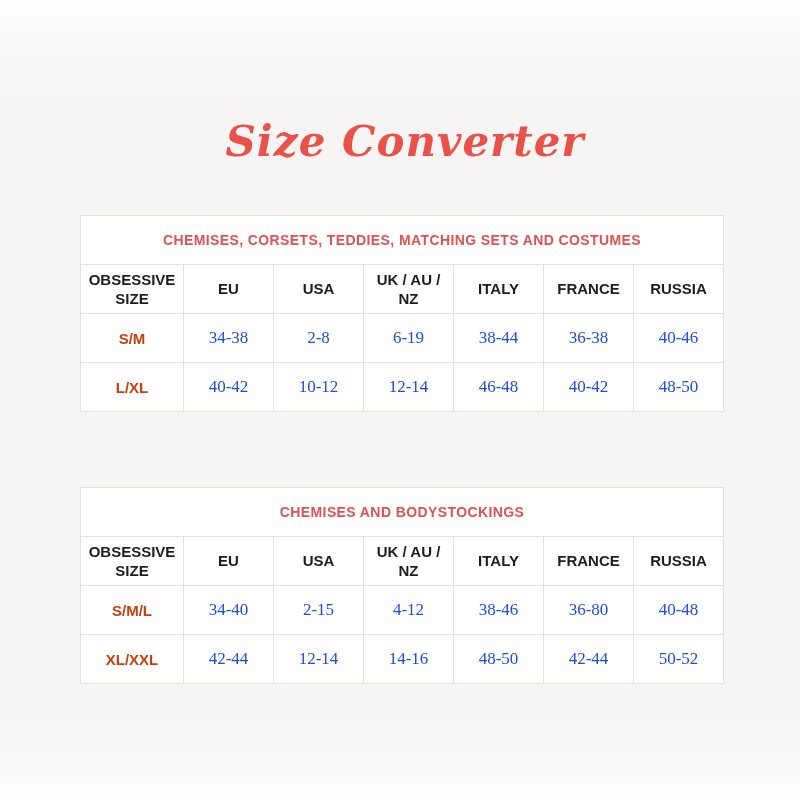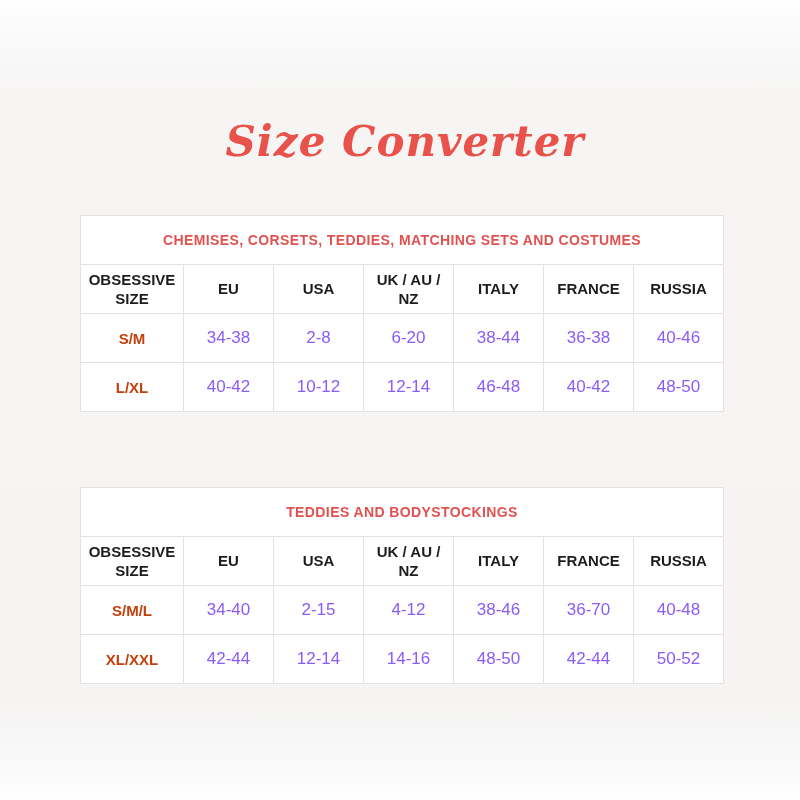--- a/index.html
+++ b/index.html
@@ -67,21 +67,22 @@
     line-height: 1.3;
   }
   .size-table td.size-cell {
     font-size: 15px;
     font-weight: bold;
     color: #c2410c;
   }
   .size-table td.value-cell {
     font-size: 17px;
     font-weight: normal;
-    color: #8b5cf6;
+    color: #1d4ed8;
+    font-family: Liberation Serif, serif;
   }
 </style>
 </head>
 <body>
 
 <div class="page">
   <h1 class="page-title">Size Converter</h1>
 
   <table class="size-table" id="table-0">
       <colgroup>
@@ -103,21 +104,21 @@
           <th class="col-header">USA</th>
           <th class="col-header">UK / AU / NZ</th>
           <th class="col-header">ITALY</th>
           <th class="col-header">FRANCE</th>
           <th class="col-header">RUSSIA</th>
         </tr>
         <tr>
           <td class="size-cell">S/M</td>
           <td class="value-cell">34-38</td>
           <td class="value-cell">2-8</td>
-          <td class="value-cell">6-20</td>
+          <td class="value-cell">6-19</td>
           <td class="value-cell">38-44</td>
           <td class="value-cell">36-38</td>
           <td class="value-cell">40-46</td>
         </tr>
         <tr>
           <td class="size-cell">L/XL</td>
           <td class="value-cell">40-42</td>
           <td class="value-cell">10-12</td>
           <td class="value-cell">12-14</td>
           <td class="value-cell">46-48</td>
@@ -132,38 +133,38 @@
         <col style="width: 103px;">
         <col style="width: 90px;">
         <col style="width: 90px;">
         <col style="width: 90px;">
         <col style="width: 90px;">
         <col style="width: 90px;">
         <col style="width: 90px;">
       </colgroup>
       <tbody>
         <tr>
-          <td colspan="7" class="caption-cell">TEDDIES AND BODYSTOCKINGS</td>
+          <td colspan="7" class="caption-cell">CHEMISES AND BODYSTOCKINGS</td>
         </tr>
         <tr>
           <th class="col-header">OBSESSIVE SIZE</th>
           <th class="col-header">EU</th>
           <th class="col-header">USA</th>
           <th class="col-header">UK / AU / NZ</th>
           <th class="col-header">ITALY</th>
           <th class="col-header">FRANCE</th>
           <th class="col-header">RUSSIA</th>
         </tr>
         <tr>
           <td class="size-cell">S/M/L</td>
           <td class="value-cell">34-40</td>
           <td class="value-cell">2-15</td>
           <td class="value-cell">4-12</td>
           <td class="value-cell">38-46</td>
-          <td class="value-cell">36-70</td>
+          <td class="value-cell">36-80</td>
           <td class="value-cell">40-48</td>
         </tr>
         <tr>
           <td class="size-cell">XL/XXL</td>
           <td class="value-cell">42-44</td>
           <td class="value-cell">12-14</td>
           <td class="value-cell">14-16</td>
           <td class="value-cell">48-50</td>
           <td class="value-cell">42-44</td>
           <td class="value-cell">50-52</td>

